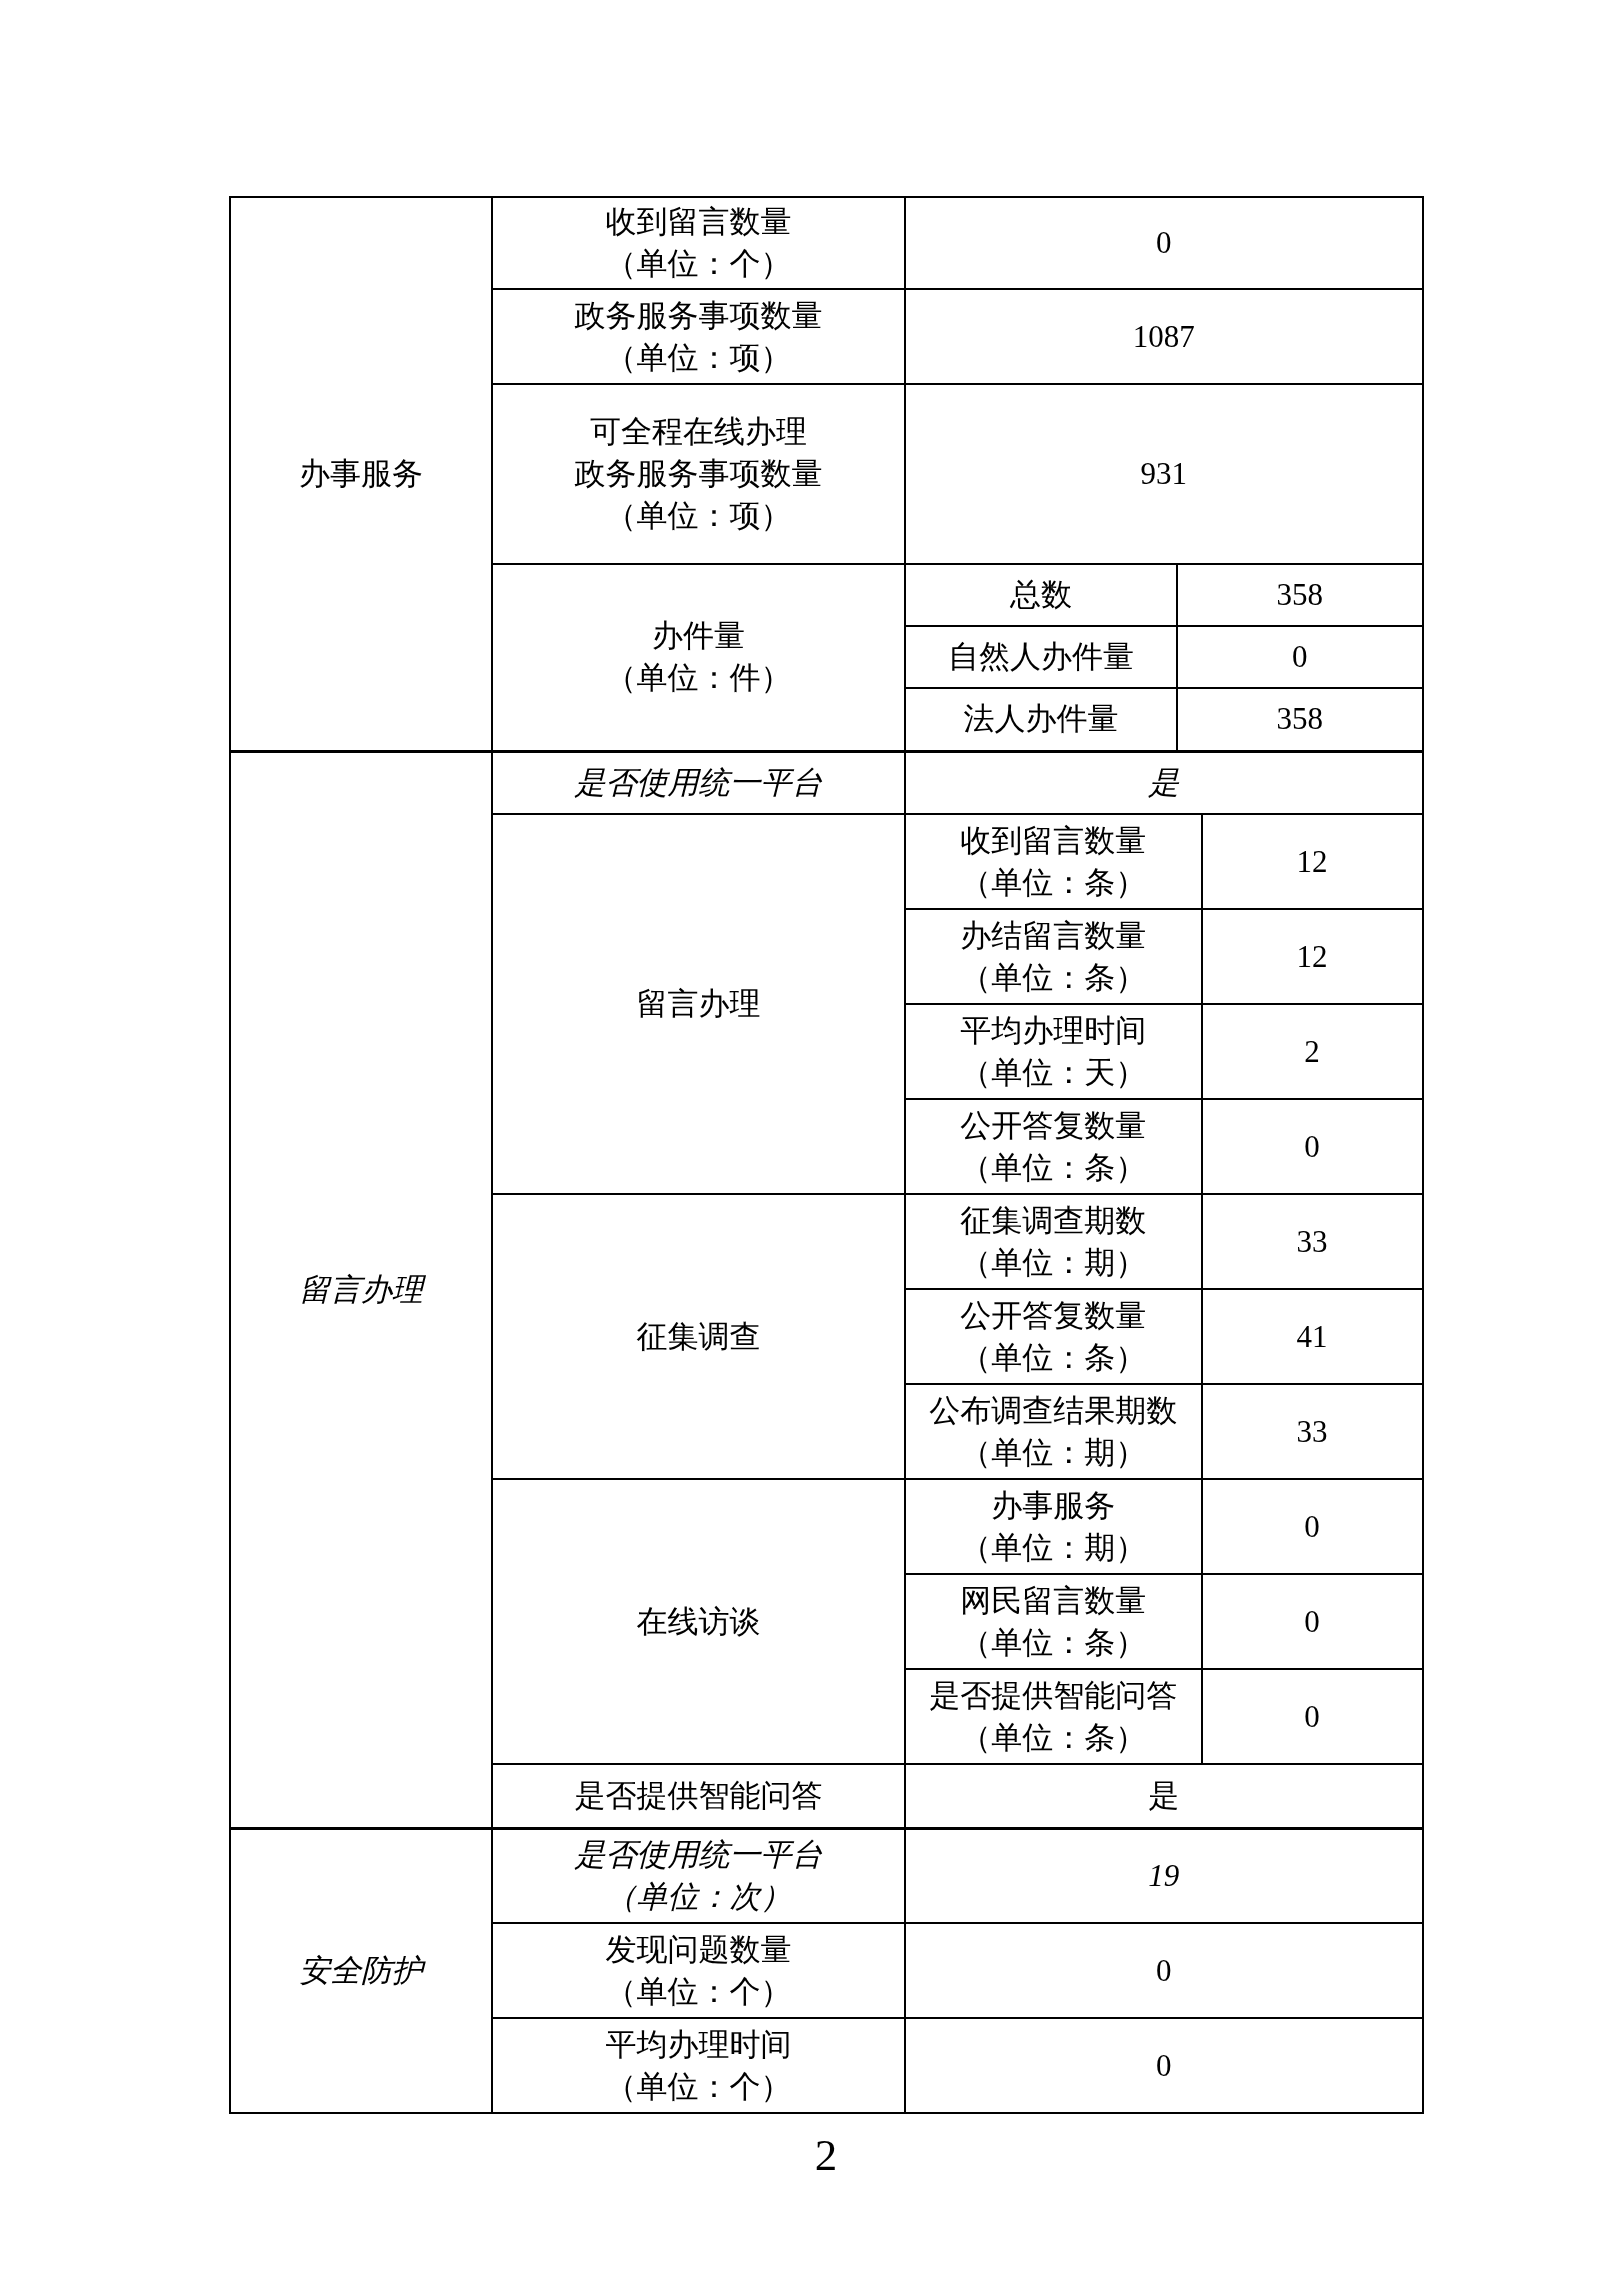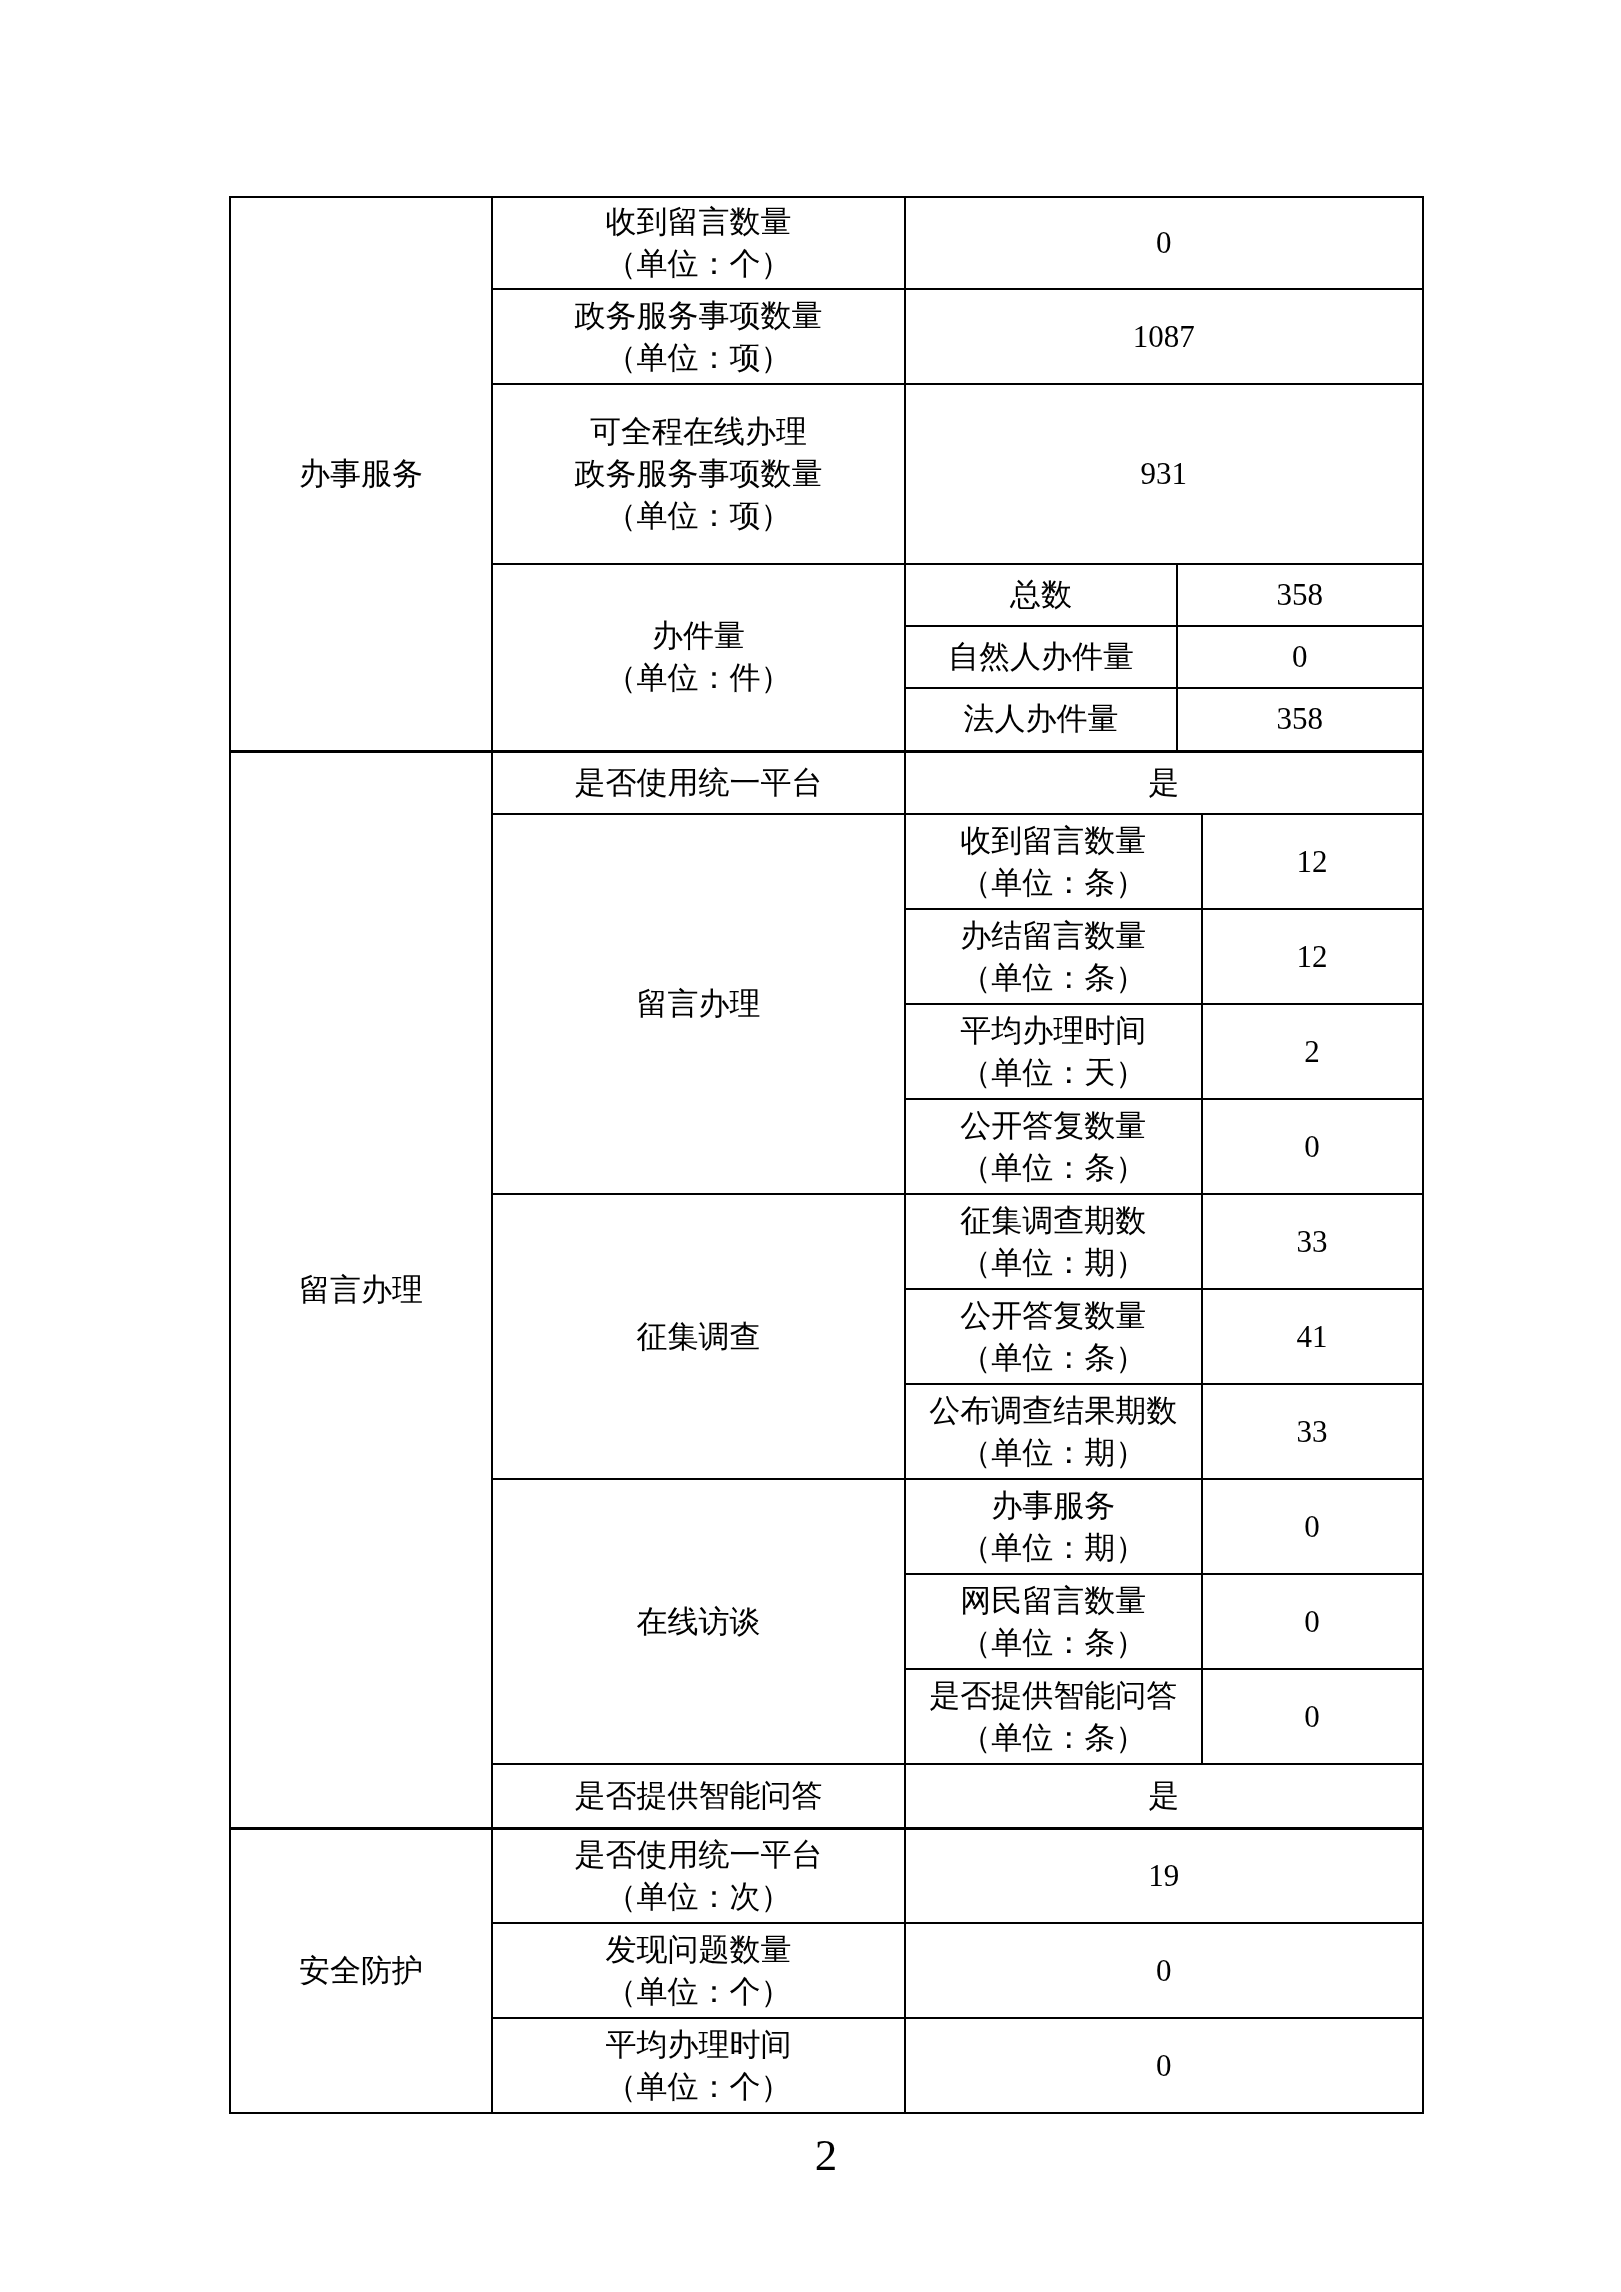--- a/index.html
+++ b/index.html
@@ -19,21 +19,21 @@
   }
   table.report td{
     border:2px solid #000;
     text-align:center;
     vertical-align:middle;
     font-size:31px;
     line-height:42px;
     padding:0 3.9px;
     overflow:hidden;
   }
-  tr.secline td{border-top:3.9px solid #000;}
+  tr.secline td{border-top:3.9px solid #000;font-style:italic;}
   tr.h63{height:62px;} tr.h64{height:63px;} tr.h65{height:64px;font-family:Liberation Serif, serif;}
   tr.h94{height:92px;} tr.h97{height:95px;} tr.h145{height:180px;}
   td.cat-top{vertical-align:top;padding-top:4.9px;}
   .pageno{
     position:absolute;left:0;right:0;top:2129px;
     padding-left:31px;
     text-align:center;
     font-size:45px;
   }
 </style>

